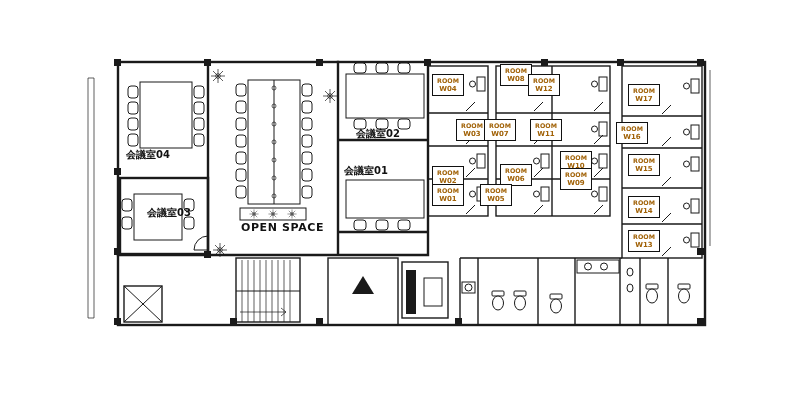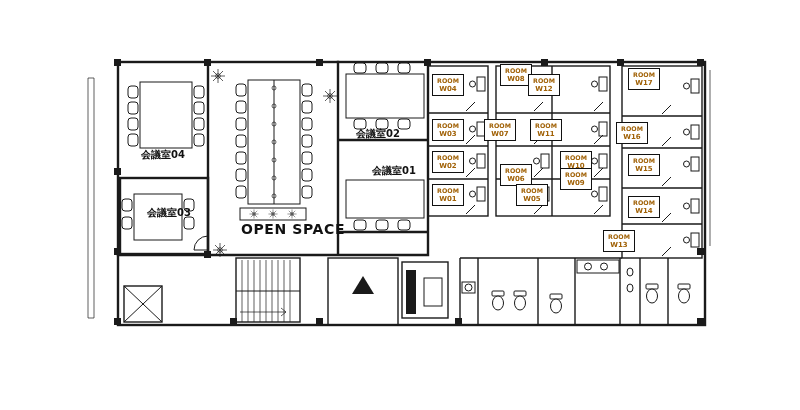--- a/index.html
+++ b/index.html
@@ -8,21 +8,21 @@
   #stage svg{position:absolute;left:0;top:0;}
   .w2{fill:none;stroke:#1a1a1a;stroke-width:2.4;stroke-linecap:square}
   .w15{fill:none;stroke:#1a1a1a;stroke-width:1.4}
   .w1{fill:none;stroke:#1a1a1a;stroke-width:1}
   .thin{fill:none;stroke:#1a1a1a;stroke-width:0.7}
   .ch{fill:#ffffff;stroke:#1a1a1a;stroke-width:1}
   .solid{fill:#1a1a1a;stroke:none}
   .fix{fill:#ffffff;stroke:#1a1a1a;stroke-width:1}
   .lbl{position:absolute;color:#111;font-weight:bold;white-space:nowrap;}
   .mr{font-size:10px;}
-  .os{font-size:14px;letter-spacing:0.6px;}
+  .os{font-size:11px;letter-spacing:0.6px;}
   .room-box{position:absolute;width:30px;border:1.2px solid #111;background:#fff;text-align:center;
             color:#a16207;font-weight:bold;line-height:8px;padding:2px 0;}
   .room-box .r1{font-size:6.3px;}
   .room-box .r2{font-size:7px;}
 </style>
 </head>
 <body>
 
 <div id="stage">
 
@@ -221,56 +221,56 @@
     <rect class="solid" x="114" y="318" width="7" height="7"></rect>
         <rect class="solid" x="230" y="318" width="7" height="7"></rect>
     <rect class="solid" x="316" y="318" width="7" height="7"></rect>
         <rect class="solid" x="455" y="318" width="7" height="7"></rect>
     <rect class="solid" x="697" y="318" width="7" height="7"></rect>
         <rect class="solid" x="697" y="248" width="7" height="7"></rect>
     <rect class="solid" x="204" y="251" width="7" height="7"></rect>
   </g>
 </svg>
 
-<div class="lbl mr" style="left:141px;top:148px">会議室04</div>
+<div class="lbl mr" style="left:126px;top:148px">会議室04</div>
 <div class="lbl mr" style="left:147px;top:206px">会議室03</div>
 <div class="lbl mr" style="left:356px;top:127px">会議室02</div>
-<div class="lbl mr" style="left:372px;top:164px">会議室01</div>
+<div class="lbl mr" style="left:344px;top:164px">会議室01</div>
 <div class="lbl os" style="left:241px;top:221px">OPEN SPACE</div>
 
 <div class="room-box" style="left:432px;top:74px">
       <div class="r1">ROOM</div>
       <div class="r2">W04</div>
     </div>
-<div class="room-box" style="left:432px;top:119px">
+<div class="room-box" style="left:456px;top:119px">
       <div class="r1">ROOM</div>
       <div class="r2">W03</div>
     </div>
-<div class="room-box" style="left:432px;top:151px">
+<div class="room-box" style="left:432px;top:166px">
       <div class="r1">ROOM</div>
       <div class="r2">W02</div>
     </div>
 <div class="room-box" style="left:432px;top:184px">
       <div class="r1">ROOM</div>
       <div class="r2">W01</div>
     </div>
 
 <div class="room-box" style="left:500px;top:64px">
       <div class="r1">ROOM</div>
       <div class="r2">W08</div>
     </div>
 <div class="room-box" style="left:484px;top:119px">
       <div class="r1">ROOM</div>
       <div class="r2">W07</div>
     </div>
 <div class="room-box" style="left:500px;top:164px">
       <div class="r1">ROOM</div>
       <div class="r2">W06</div>
     </div>
-<div class="room-box" style="left:516px;top:184px">
+<div class="room-box" style="left:480px;top:184px">
       <div class="r1">ROOM</div>
       <div class="r2">W05</div>
     </div>
 
 <div class="room-box" style="left:528px;top:74px">
       <div class="r1">ROOM</div>
       <div class="r2">W12</div>
     </div>
 <div class="room-box" style="left:530px;top:119px">
       <div class="r1">ROOM</div>
@@ -278,34 +278,34 @@
     </div>
 <div class="room-box" style="left:560px;top:151px">
       <div class="r1">ROOM</div>
       <div class="r2">W10</div>
     </div>
 <div class="room-box" style="left:560px;top:168px">
       <div class="r1">ROOM</div>
       <div class="r2">W09</div>
     </div>
 
-<div class="room-box" style="left:628px;top:68px">
+<div class="room-box" style="left:628px;top:84px">
       <div class="r1">ROOM</div>
       <div class="r2">W17</div>
     </div>
 <div class="room-box" style="left:616px;top:122px">
       <div class="r1">ROOM</div>
       <div class="r2">W16</div>
     </div>
 <div class="room-box" style="left:628px;top:154px">
       <div class="r1">ROOM</div>
       <div class="r2">W15</div>
     </div>
 <div class="room-box" style="left:628px;top:196px">
       <div class="r1">ROOM</div>
       <div class="r2">W14</div>
     </div>
-<div class="room-box" style="left:603px;top:230px">
+<div class="room-box" style="left:628px;top:230px">
       <div class="r1">ROOM</div>
       <div class="r2">W13</div>
     </div>
 
 </div>
 
 </body></html>

